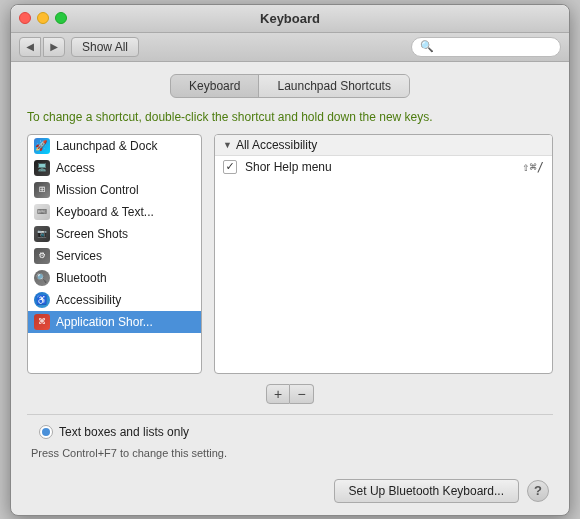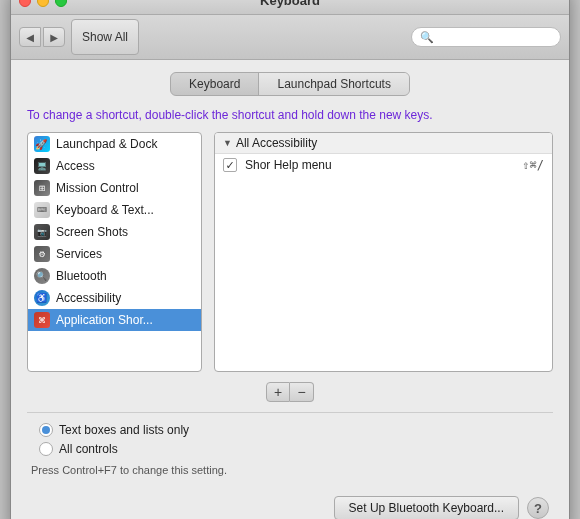--- a/index.html
+++ b/index.html
@@ -91,21 +91,21 @@
 
     .nav-btn:first-child {
       border-radius: 4px 0 0 4px;
     }
 
     .nav-btn:last-child {
       border-radius: 0 4px 4px 0;
     }
 
     .show-all-btn {
-      height: 36px;
+      height: 20px;
       padding: 0 10px;
       background: linear-gradient(to bottom, #e8e8e8, #d0d0d0);
       border: 1px solid #aaa;
       border-radius: 4px;
       cursor: pointer;
       font-size: 12px;
       color: #333;
     }
 
     .search-box {
@@ -166,21 +166,21 @@
       border-right: none;
     }
 
     .tab.active {
       background: linear-gradient(to bottom, #e8e8e8, #d8d8d8);
       font-weight: 500;
     }
 
     .instruction-text {
       font-size: 12px;
-      color: #6d28d9;
+      color: #4d7c0f;
       margin-bottom: 10px;
     }
 
     .main-section {
       display: flex;
       gap: 12px;
       margin-bottom: 10px;
     }
 
     .sidebar-list {
@@ -514,24 +514,20 @@
 
     <div class="bottom-section">
 
       <div class="radio-group">
         <div class="radio-item">
           <div class="radio-circle checked">
             <div class="radio-inner"></div>
           </div>
           <span class="radio-label">Text boxes and lists only</span>
         </div>
-        <div class="radio-item">
-          <div class="radio-circle"></div>
-          <span class="radio-label">All controls</span>
-        </div>
       </div>
 
       <p class="hint-text">Press Control+F7 to change this setting.</p>
 
       <div class="bottom-bar">
         <button class="bluetooth-btn">Set Up Bluetooth Keyboard...</button>
         <div class="help-btn">?</div>
       </div>
     </div>
 

